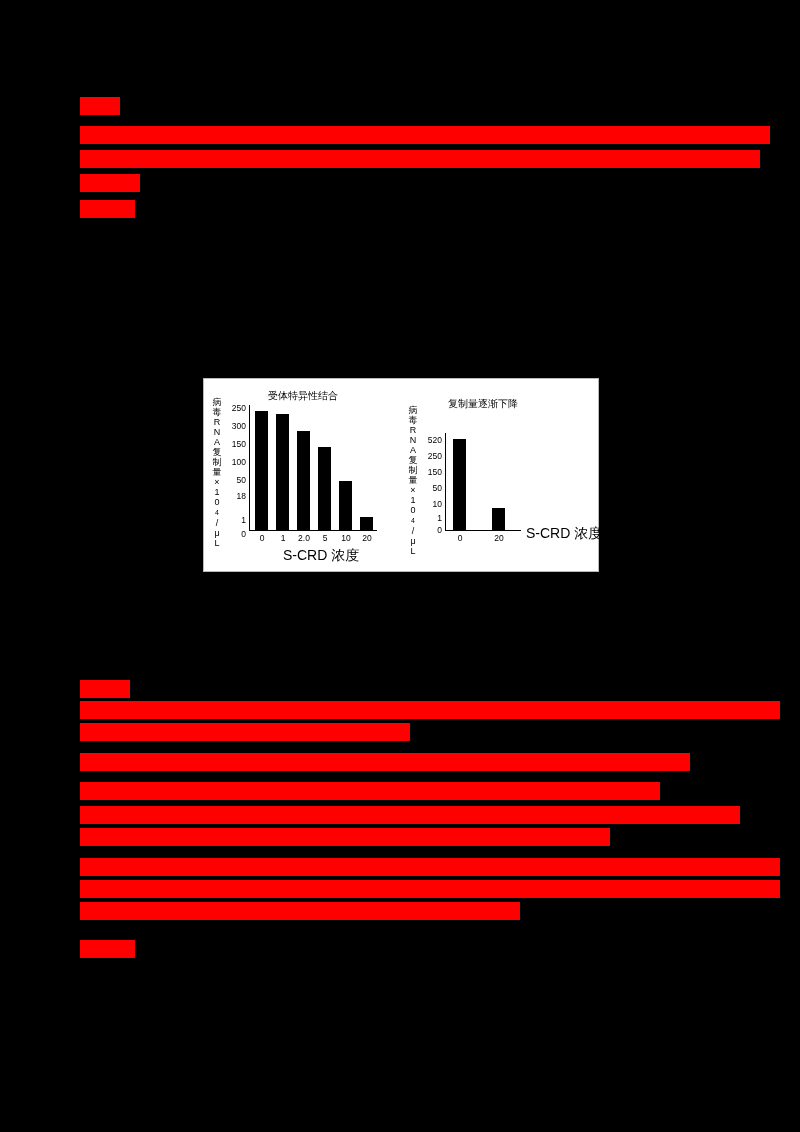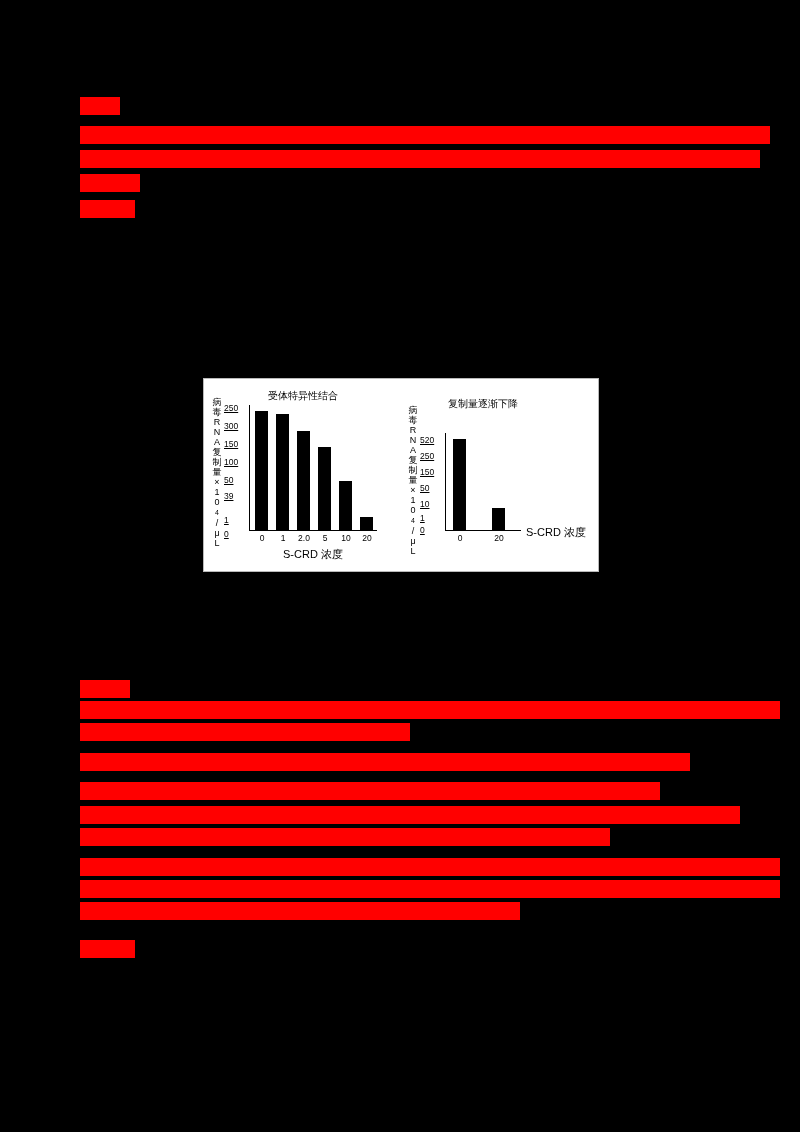--- a/index.html
+++ b/index.html
@@ -65,37 +65,37 @@
     color: #000;
   }
   .axis-line {
     position: absolute;
     background: #000000;
   }
   .tick-label {
     position: absolute;
     font-size: 8.5px;
     color: #000;
+    text-align: right;
     white-space: nowrap;
-    text-decoration: underline;
   }
   .xtick-label {
     position: absolute;
     font-size: 8.5px;
     color: #000;
     text-align: center;
     white-space: nowrap;
   }
   .bar {
     position: absolute;
     background: #000000;
   }
   .xaxis-caption {
     position: absolute;
-    font-size: 11px;
+    font-size: 14px;
     color: #000;
     white-space: nowrap;
   }
 </style>
 </head>
 <body>
 
 <div class="page">
 
   <div id="text-layer">
@@ -123,21 +123,21 @@
 
       <div class="chart-title" style="left:60px; top:6px;">受体特异性结合</div>
 
       <div class="yaxis-label" style="left:4px; top:14px;">病<br>毒<br>R<br>N<br>A<br>复<br>制<br>量<br>×<br>1<br>0<br><span style="font-size:7px">4</span><br>/<br>μ<br>L</div>
 
       <div class="tick-label" style="left:16px; top:20px; width:22px;">250</div>
       <div class="tick-label" style="left:16px; top:38px; width:22px;">300</div>
       <div class="tick-label" style="left:16px; top:56px; width:22px;">150</div>
       <div class="tick-label" style="left:16px; top:74px; width:22px;">100</div>
       <div class="tick-label" style="left:16px; top:92px; width:22px;">50</div>
-      <div class="tick-label" style="left:16px; top:108px; width:22px;">39</div>
+      <div class="tick-label" style="left:16px; top:108px; width:22px;">18</div>
       <div class="tick-label" style="left:16px; top:132px; width:22px;">1</div>
       <div class="tick-label" style="left:16px; top:146px; width:22px;">0</div>
 
       <div class="axis-line" style="left:41px; top:22px; width:1px; height:125px;"></div>
       <div class="axis-line" style="left:41px; top:147px; width:128px; height:1px;"></div>
 
       <div class="bar" style="left:47px;  top:28px;  width:13px; height:119px;"></div>
       <div class="bar" style="left:68px;  top:31px;  width:13px; height:116px;"></div>
       <div class="bar" style="left:89px;  top:48px;  width:13px; height:99px;"></div>
       <div class="bar" style="left:110px; top:64px;  width:13px; height:83px;"></div>

